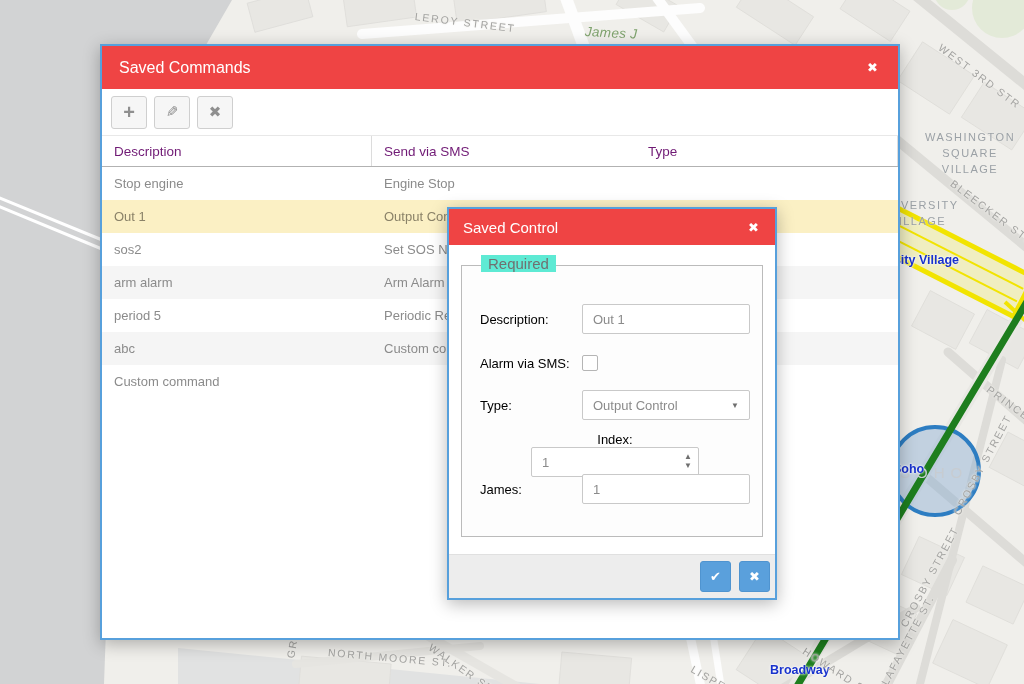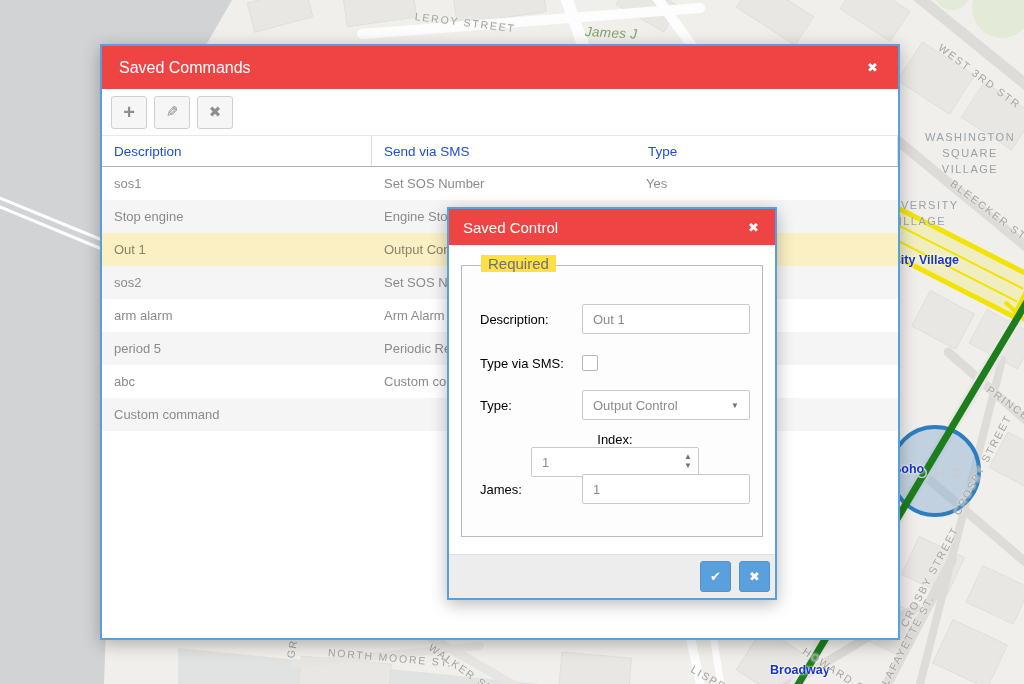--- a/index.html
+++ b/index.html
@@ -49,38 +49,38 @@
   
   #cmds { left:100px; top:44px; width:800px; height:596px; z-index:10; }
   #cmds .dlg-header { height:43px; padding:0 16px 0 17px; font-size:16px; }
   #cmds .toolbar { height:46px; background:#fff; display:flex; align-items:center; padding-left:9px; }
   .tbtn { width:36px; height:33px; margin-right:7px; background:#f6f6f6; border:1px solid #cfcfcf;
           border-radius:3px; display:flex; align-items:center; justify-content:center;
           color:#8f8f8f; font-size:15px; cursor:pointer; }
   .tbtn .plus { font-size:20px; font-weight:bold; line-height:1; }
   .tbtn .pencil { display:inline-block; transform:scaleX(-1); }
   .thead { height:32px; display:flex; align-items:center; border-top:1px solid #e8e8e8;
-           border-bottom:1px solid #b2b2b2; color:#1d4ed8; font-size:13.5px; }
+           border-bottom:1px solid #b2b2b2; color:#701a75; font-size:13.5px; }
   .th { height:100%; display:flex; align-items:center; padding-left:12px; }
   .th1 { width:270px; border-right:1px solid #dcdcdc; }
   .th2 { width:262px; border-right:1px solid #dcdcdc; }
   .th3 { flex:1; }
   .trow { height:33px; display:flex; align-items:center; font-size:13px; color:#8b8b8b;
           background:#fff; cursor:pointer; }
   .trow:nth-child(even) { background:#f5f5f5; }
   .trow.sel { background:#fbf0c4; color:#8a8268; }
   .td { padding-left:12px; overflow:hidden; white-space:nowrap; }
   .td1 { width:270px; } .td2 { width:262px; } .td3 { flex:1; }
 
   
   #form { left:447px; top:207px; width:330px; height:393px; z-index:20; }
   #form .dlg-header { height:36px; padding:0 12px 0 14px; font-size:15px; }
   .fieldset { position:absolute; left:12px; top:56px; width:302px; height:272px;
               border:1px solid #bbb; background:#fdfdfd; }
-  .legend { position:absolute; left:19px; top:-11px; background:#fde047; padding:0 7px;
+  .legend { position:absolute; left:19px; top:-11px; background:#5eead4; padding:0 7px;
             font-size:15px; color:#707070; }
   .frow { position:absolute; left:31px; width:270px; height:30px; display:flex;
           align-items:center; justify-content:space-between; }
   .frow label { font-size:13px; color:#000000; }
   .ctl { width:168px; height:30px; border:1px solid #c9c9c9; border-radius:2px; background:#fff;
          font-size:13px; color:#8b8b8b; padding:0 10px;
          font-family:"Liberation Sans","DejaVu Sans",sans-serif; }
   .ctl-wrap { position:relative; width:168px; }
   .ctl-wrap .ctl { width:100%; }
   .checkbox { width:16px; height:16px; border:1px solid #b5b5b5; border-radius:2px; background:#fff;
@@ -202,25 +202,20 @@
         <span>✖</span>
       </div>
     </div>
     <div class="thead">
       <div class="th th1">Description</div>
       <div class="th th3">Send via SMS</div>
       <div class="th th2">Type</div>
     </div>
     <div>
       <div class="trow">
-        <div class="td td1">sos1</div>
-        <div class="td td2">Set SOS Number</div>
-        <div class="td td3">Yes</div>
-      </div>
-      <div class="trow">
         <div class="td td1">Stop engine</div>
         <div class="td td2">Engine Stop</div>
         <div class="td td3"></div>
       </div>
       <div class="trow sel">
         <div class="td td1">Out 1</div>
         <div class="td td2">Output Control</div>
         <div class="td td3"></div>
       </div>
       <div class="trow">
@@ -259,21 +254,21 @@
     <div class="fieldset">
       <span class="legend">Required</span>
     </div>
 
     <div class="frow" style="top:95px;">
       <label>Description:</label>
       <input class="ctl" type="text" value="Out 1" style="">
     </div>
 
     <div class="frow" style="top:139px;">
-      <label>Type via SMS:</label>
+      <label>Alarm via SMS:</label>
       <span class="checkbox"></span>
     </div>
 
     <div class="frow" style="top:181px;">
       <label>Type:</label>
       <div class="ctl selbox">
         <span class="txt">Output Control</span>
         <span class="caret">▼</span>
       </div>
     </div>

